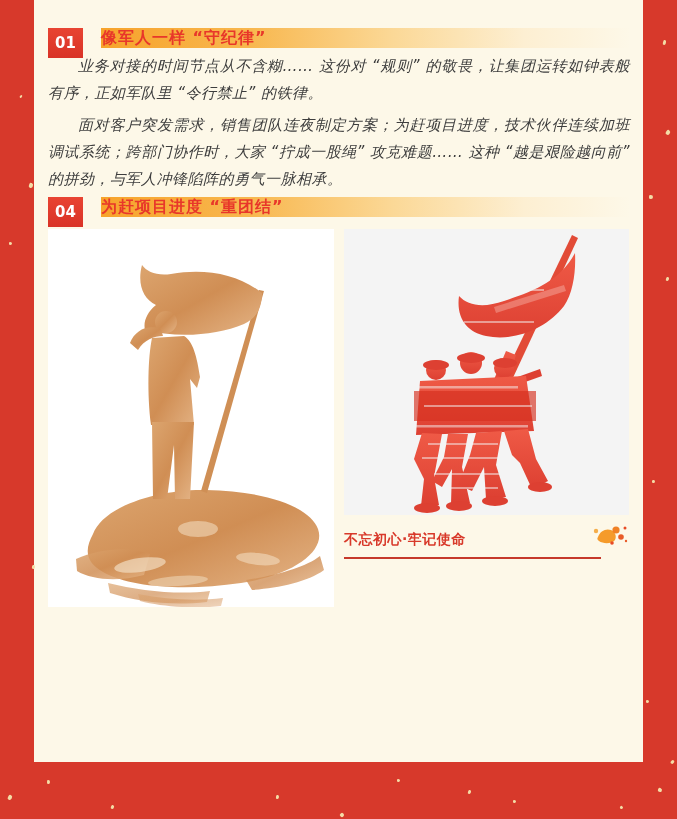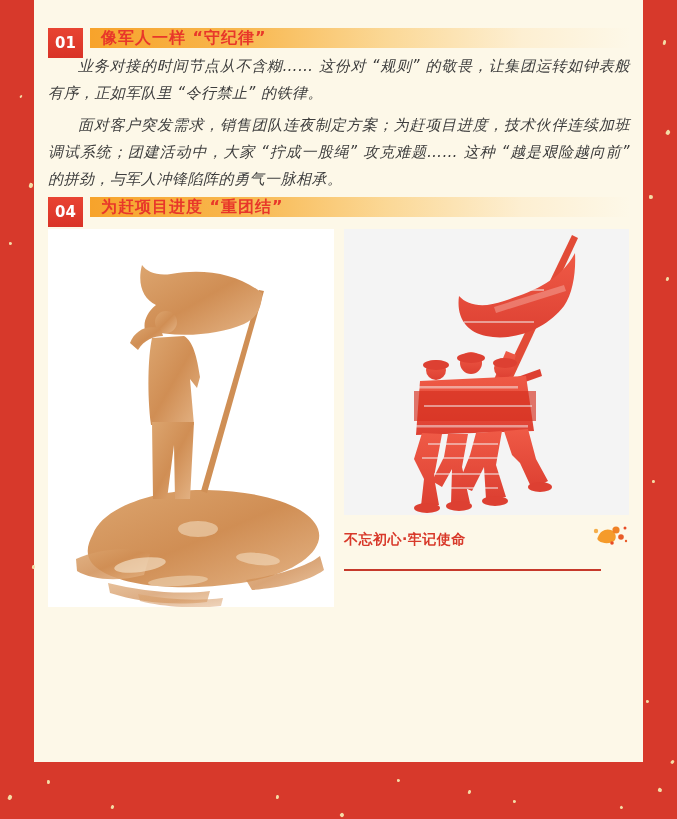--- a/index.html
+++ b/index.html
@@ -19,24 +19,23 @@
   }
   .sec-bar { display:flex; height:20px; margin-top:3px; }
   .sec-bar.first { margin-top:0; }
   .badge {
     width:35px; height:30px; flex:0 0 35px;
     background:linear-gradient(180deg,#e84432,#d93327);
     color:#ffffff; font-weight:bold; font-size:15px;
     display:flex; align-items:center; justify-content:center;
   }
   .bar {
-    flex:1; margin-left:7px;
+    flex:1; margin-left:18px;
     background:linear-gradient(90deg,#f7a32b 0%,#f8b74e 28%,#fbd896 55%,#fdefd2 80%,#fdf8e8 100%);
     display:flex; align-items:center;
-    padding-left:11px;
   }
   .bar-title { color:#e8372a; font-weight:bold; font-size:16px; letter-spacing:1px; }
   .body-par {
     margin:5px 0 4px 0;
     font-size:15px; line-height:27px; color:#3d3d3d;
     text-align:justify; text-indent:2em;
     letter-spacing:0.5px;
     font-style:italic;
   }
   .media-row { display:flex; margin-top:12px; }
@@ -46,42 +45,42 @@
   }
   .right-col { margin-left:10px; width:285px; }
   .img-right {
     width:285px; height:286px;
     background:#f4f4f4; overflow:hidden;
   }
   .caption-wrap { margin-top:14px; position:relative; height:28px; }
   .caption-line {
     width:257px;
     border-bottom:2px solid #c6392b;
-    padding-bottom:20px;
+    padding-bottom:8px;
   }
   .caption-text { color:#d8392a; font-weight:bold; font-size:14px; letter-spacing:0.5px; }
   .splash { position:absolute; left:248px; top:-6px; }
   .speck { position:absolute; background:#f4dca6; border-radius:40% 60% 55% 45%; }
   svg { display:block; }
 </style>
 </head>
 <body>
 
 <div class="page">
   <div class="content">
 
     <div class="sec-bar first">
       <div class="badge">01</div>
       <div class="bar">
         <span class="bar-title">像军人一样 “守纪律”</span>
       </div>
     </div>
     <p class="body-par">业务对接的时间节点从不含糊…… 这份对 “规则” 的敬畏，让集团运转如钟表般有序，正如军队里 “令行禁止” 的铁律。</p>
 
-    <p class="body-par">面对客户突发需求，销售团队连夜制定方案；为赶项目进度，技术伙伴连续加班调试系统；团建活动中，大家 “拧成一股绳” 攻克难题…… 这种 “越是艰险越向前” 的拼劲，与军人冲锋陷阵的勇气一脉相承。</p>
+    <p class="body-par">面对客户突发需求，销售团队连夜制定方案；为赶项目进度，技术伙伴连续加班调试系统；跨部门协作时，大家 “拧成一股绳” 攻克难题…… 这种 “越是艰险越向前” 的拼劲，与军人冲锋陷阵的勇气一脉相承。</p>
 
     <div class="sec-bar">
       <div class="badge">04</div>
       <div class="bar">
         <span class="bar-title">为赶项目进度 “重团结”</span>
       </div>
     </div>
 
     <div class="media-row">
 

